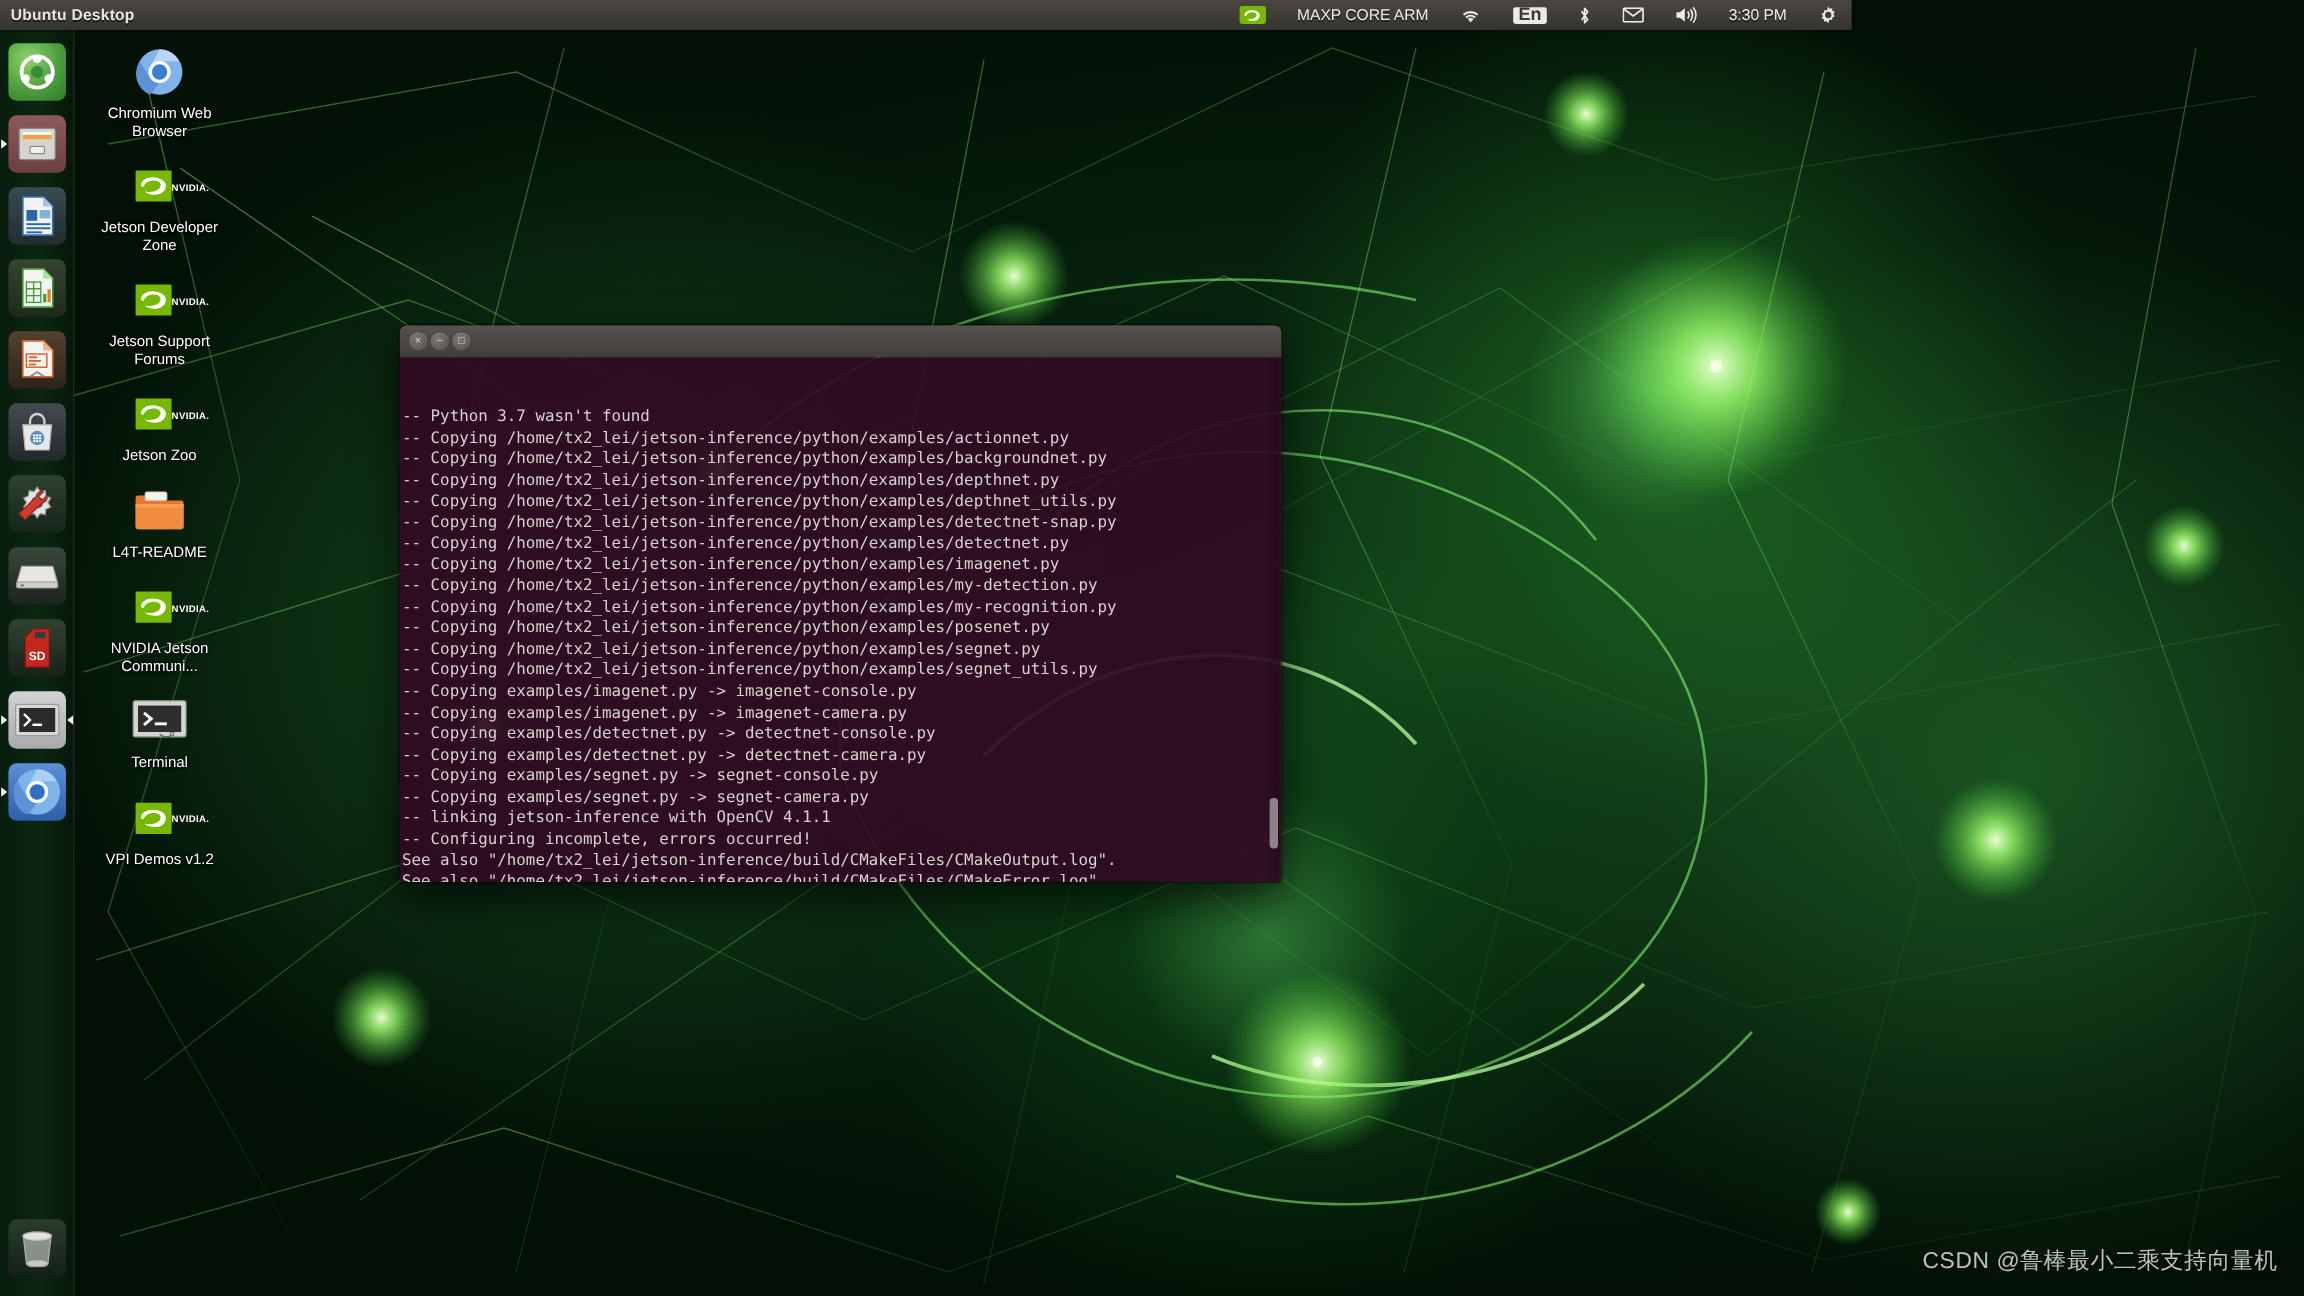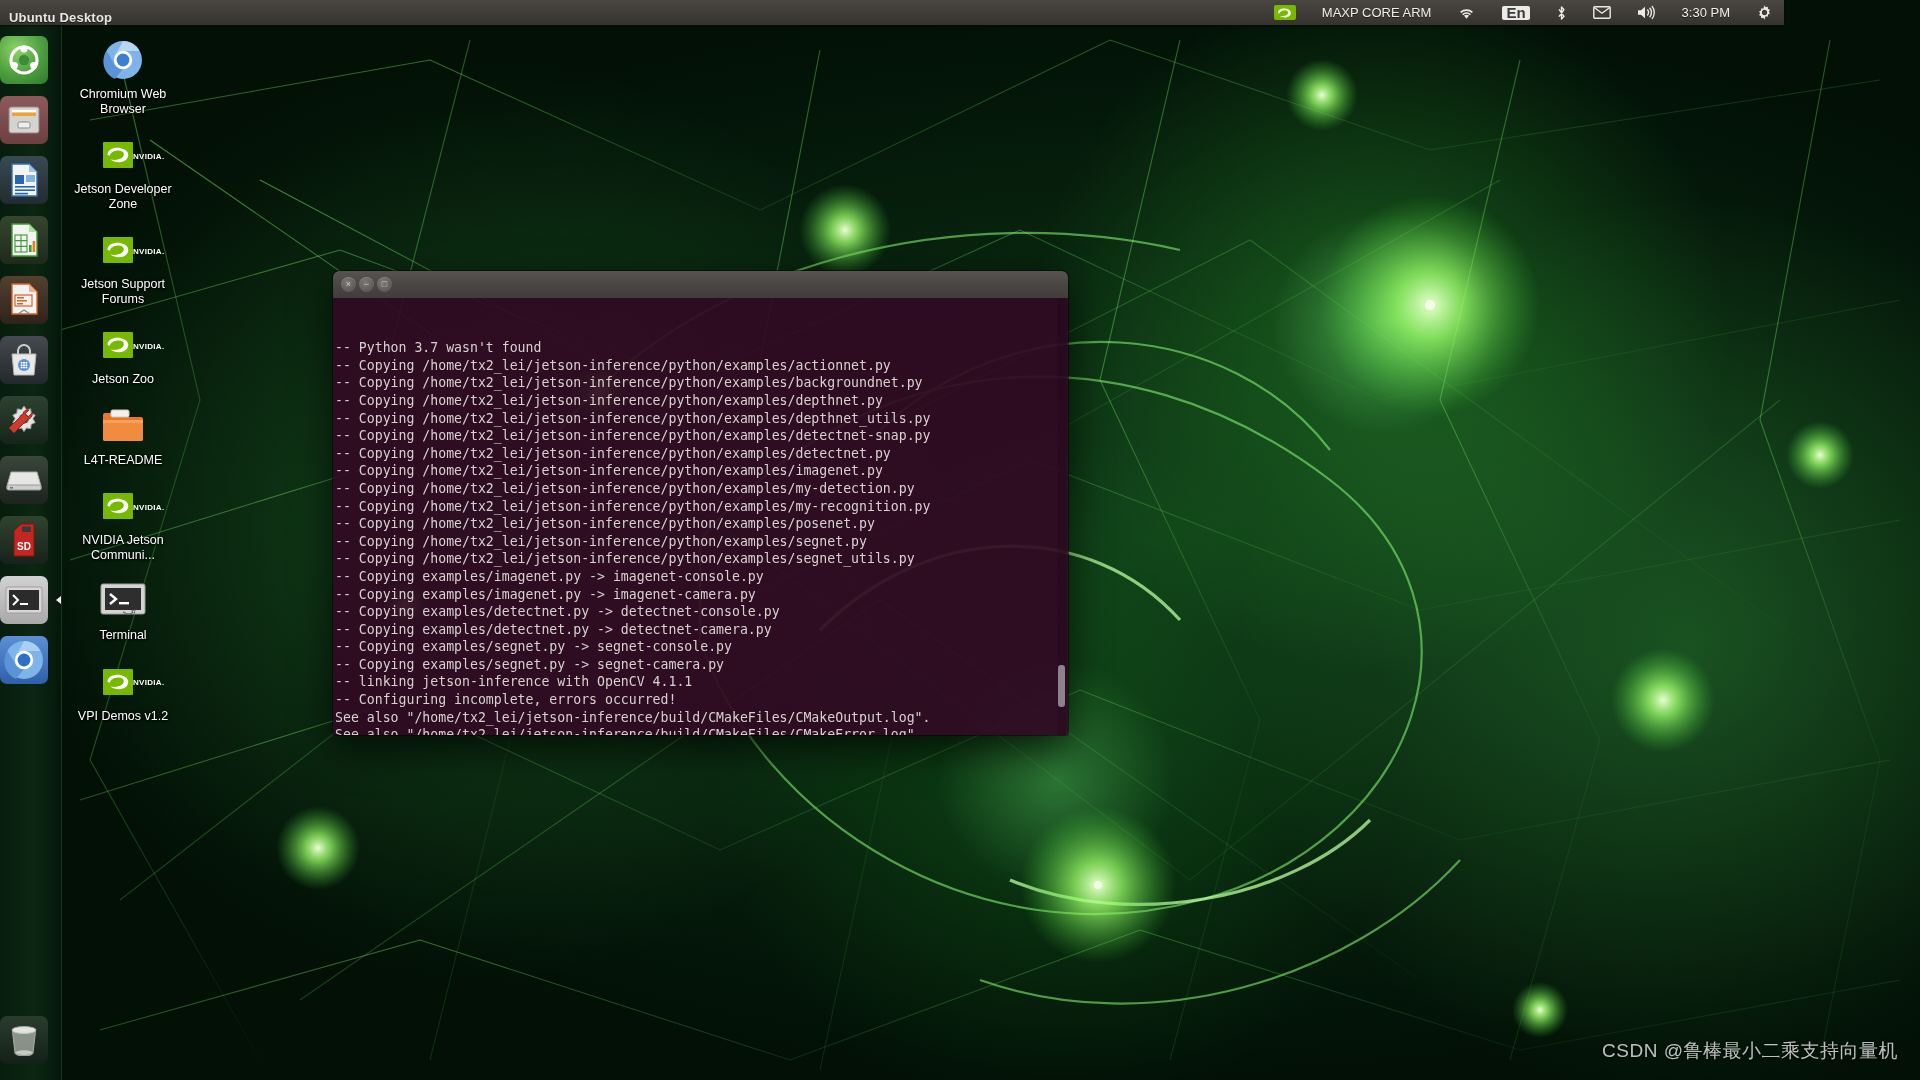--- a/index.html
+++ b/index.html
@@ -19,23 +19,23 @@
       radial-gradient(circle at 25% 48%, rgba(70,200,80,.22) 0%, rgba(0,0,0,0) 30%),
       radial-gradient(circle at 88% 60%, rgba(80,220,90,.25) 0%, rgba(0,0,0,0) 25%),
       radial-gradient(ellipse 60% 50% at 60% 50%, rgba(25,90,35,.55) 0%, rgba(6,30,12,.9) 65%, #021006 100%),
       linear-gradient(160deg,#041309 0%,#07200d 40%,#020d05 100%);
     overflow:hidden;
   }
   #wallpaper svg{ position:absolute; inset:0; width:100%; height:100%; }
 
   
   #top-panel{
-    position:absolute; top:0; left:0; width:1784px; height:25px;
+    position:absolute; top:0; left:0; width:1543px; height:25px;
     background:linear-gradient(180deg,#4a4742 0%,#403d38 50%,#36332f 100%);
-    display:flex; align-items:flex-end;
+    display:flex; align-items:center;
     color:#e8e6e3; font-size:13px; font-weight:bold;
     z-index:60;
     box-shadow:0 1px 2px rgba(0,0,0,.5);
   }
   #top-panel .title{ margin-left:9px; letter-spacing:.2px; text-shadow:0 1px 0 rgba(0,0,0,.55); }
   #indicators{ margin-left:auto; display:flex; align-items:center; gap:12px; padding-right:4px; }
   #indicators > *{ display:flex; align-items:center; height:25px; padding:0 7px; }
   #indicators .ind-text{ font-weight:normal; font-size:13px; color:#efedea; text-shadow:0 1px 0 rgba(0,0,0,.5); }
   .nv-eye{
     width:22px;height:15px;background:#76b900;border-radius:2px;
@@ -50,21 +50,21 @@
   
   #launcher{
     position:absolute; top:25px; left:0; width:62px; height:1055px;
     background:linear-gradient(90deg, rgba(8,30,14,.88) 0%, rgba(14,44,20,.80) 55%, rgba(6,24,11,.86) 100%);
     border-right:1px solid rgba(140,200,140,.14);
     z-index:50;
     padding-top:5px;
   }
   .launcher-item{
     position:relative; width:62px; height:60px;
-    display:flex; align-items:center; justify-content:flex-start;
+    display:flex; align-items:center; justify-content:center;
   }
   .ic{
     width:48px;height:48px;border-radius:7px;
     display:flex;align-items:center;justify-content:center;
     position:relative; overflow:hidden;
   }
   .launcher-item.running::before{
     content:''; position:absolute; left:1px; top:50%; transform:translateY(-50%);
     width:0;height:0;border-top:4px solid transparent;border-bottom:4px solid transparent;
     border-left:5px solid #f0f0f0;
@@ -82,21 +82,21 @@
   .ic-software{ background:linear-gradient(180deg,#444a4f 0%,#23282c 100%); }
   .ic-settings{ background:linear-gradient(180deg,#2e4230 0%,#16241a 100%); }
   .ic-disk{ background:linear-gradient(180deg,#39463a 0%,#1c241d 100%); }
   .ic-sd{ background:linear-gradient(180deg,#31432f 0%,#17221a 100%); }
   .ic-term{ background:linear-gradient(180deg,#d2d2d2 0%,#a9a9a9 100%); }
   .ic-chromium-l{ background:linear-gradient(180deg,#5c8fd6 0%,#2f5fa8 100%); }
   .ic-trash{ background:linear-gradient(180deg,#2a3c2c 0%,#142019 100%); }
   #launcher-bottom{ position:absolute; bottom:10px; left:0; width:62px; }
 
   
-  #desktop-icons{ position:absolute; top:32px; left:64px; width:118px; z-index:10; }
+  #desktop-icons{ position:absolute; top:32px; left:74px; width:118px; z-index:10; }
   .d-icon{
     width:118px; margin-bottom:6px; padding:4px 2px 5px;
     display:flex; flex-direction:column; align-items:center;
     cursor:pointer;
   }
   .d-icon .glyph{ width:48px;height:48px; display:flex;align-items:center;justify-content:center; margin-bottom:3px;}
   .d-icon .lbl{
     color:#ffffff; font-size:12.5px; line-height:14.5px; text-align:center;
     text-shadow:0 1px 2px rgba(0,0,0,.95), 0 0 3px rgba(0,0,0,.8);
     word-break:break-word;

